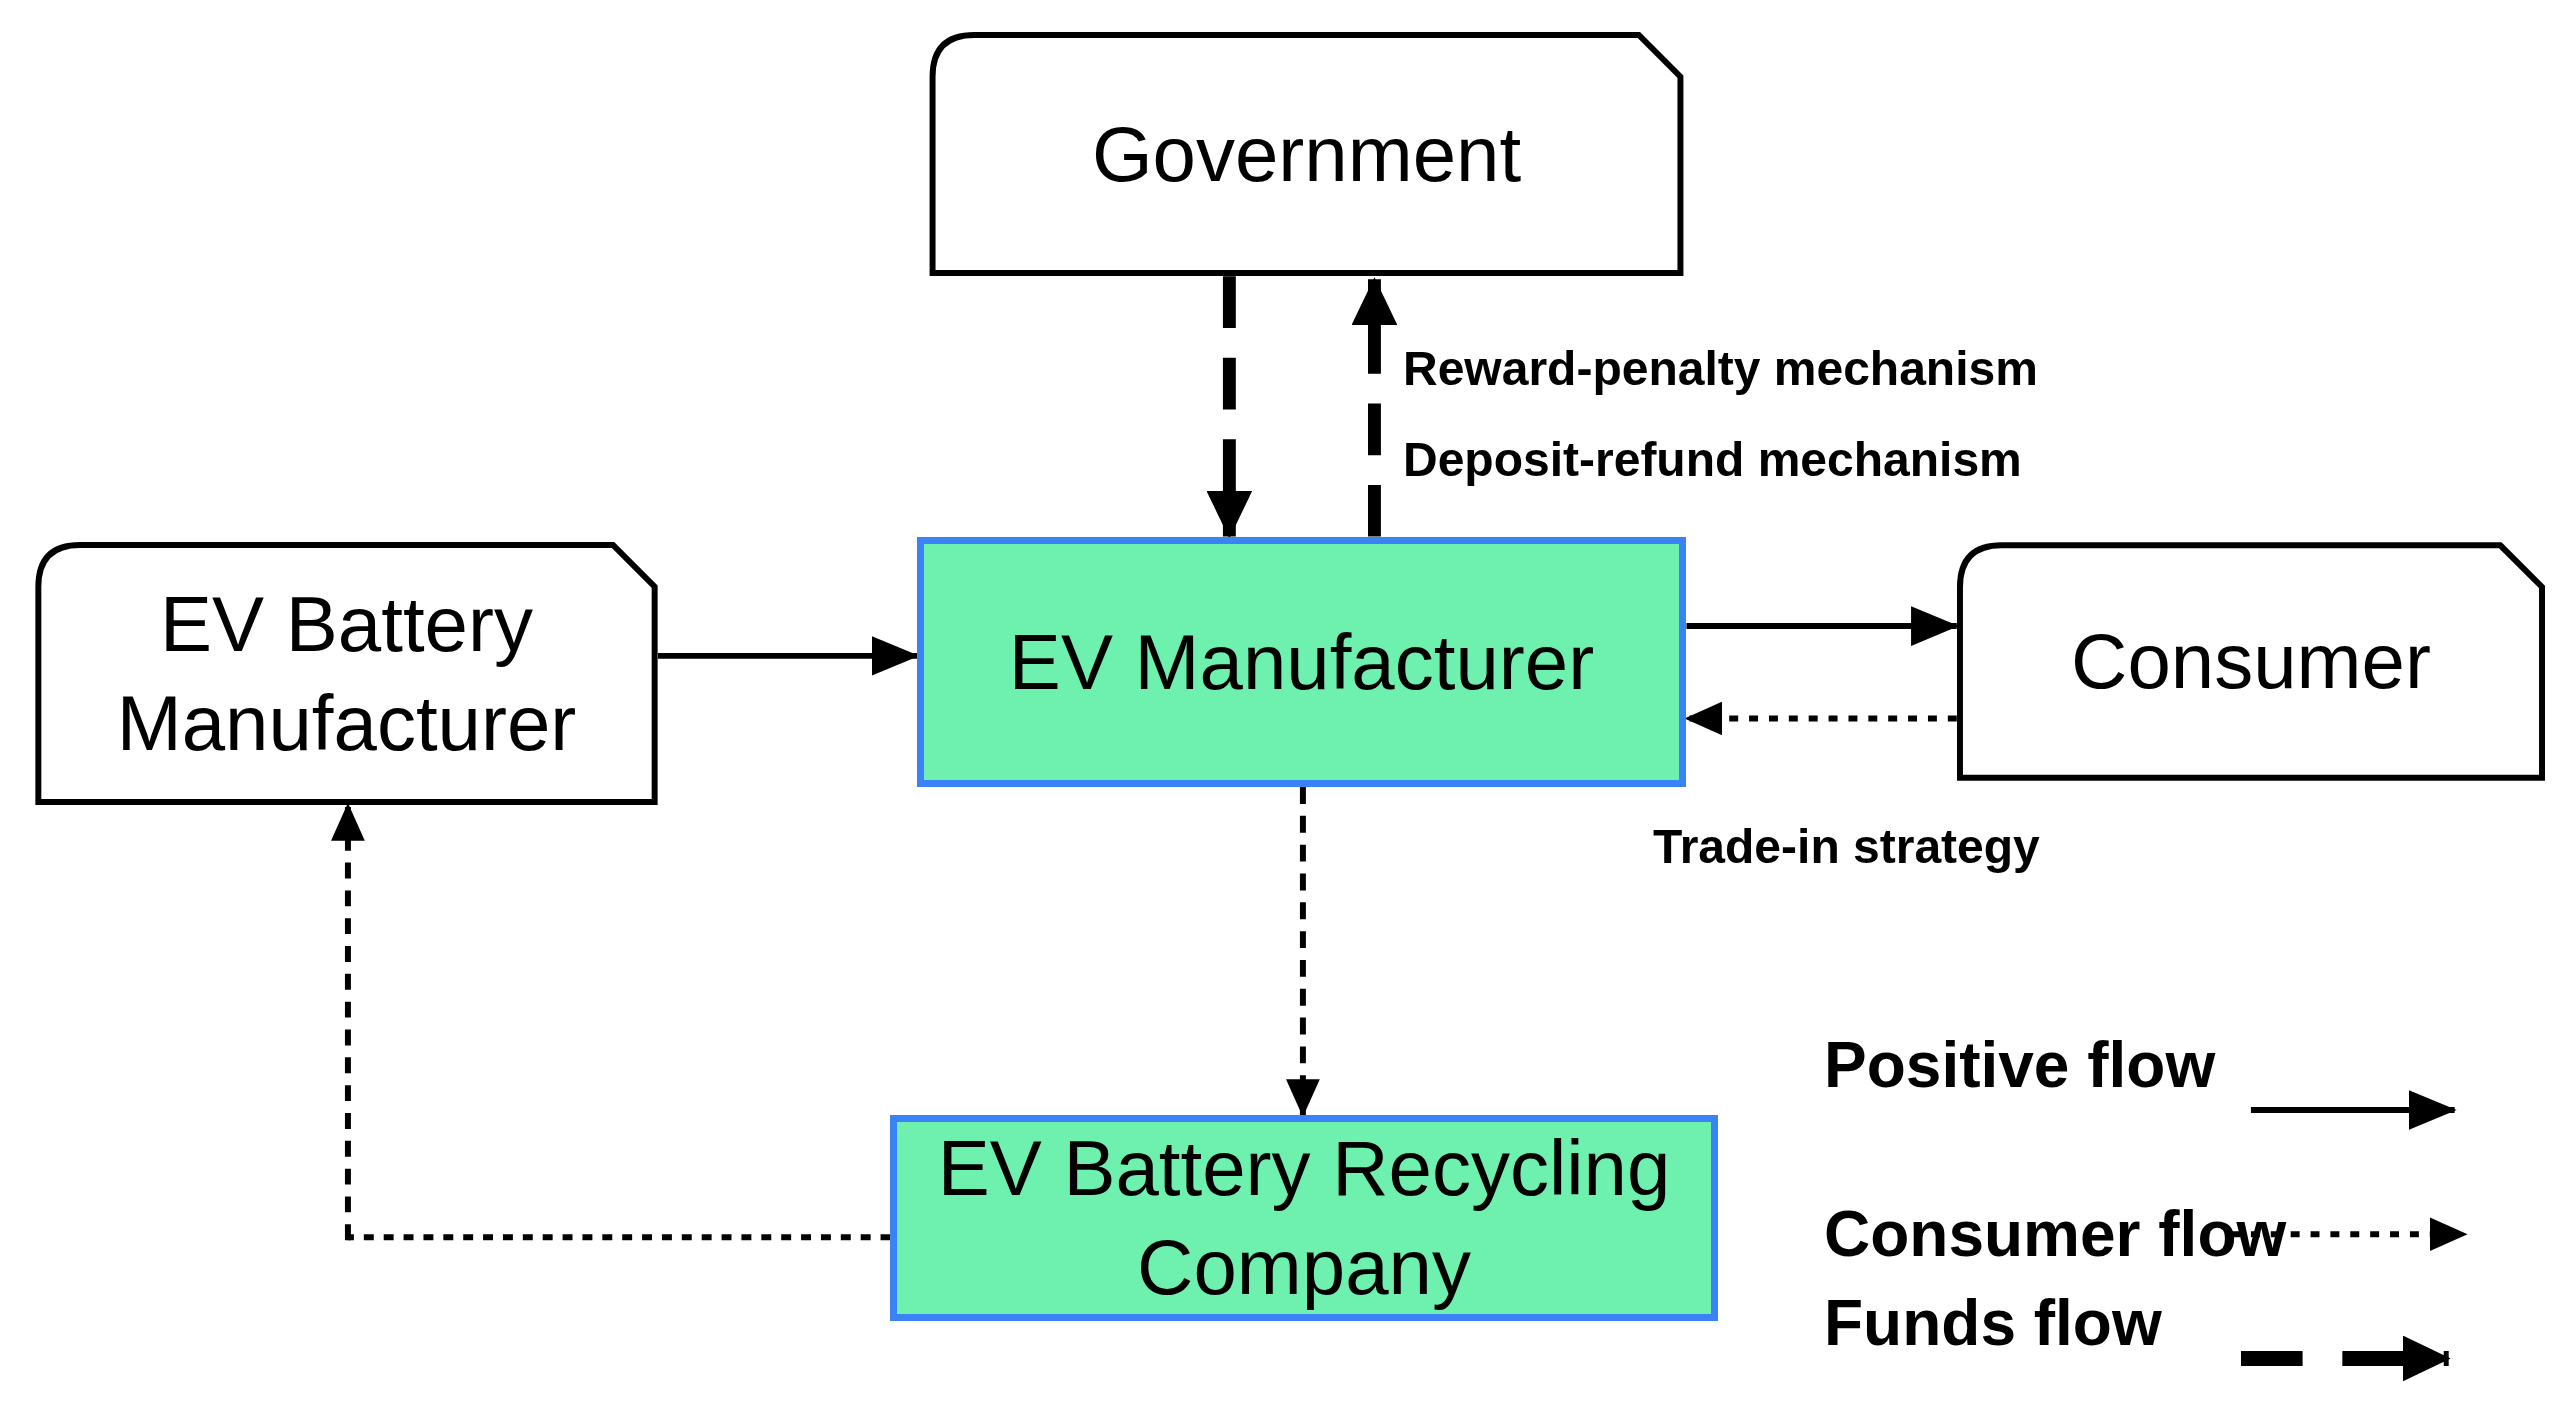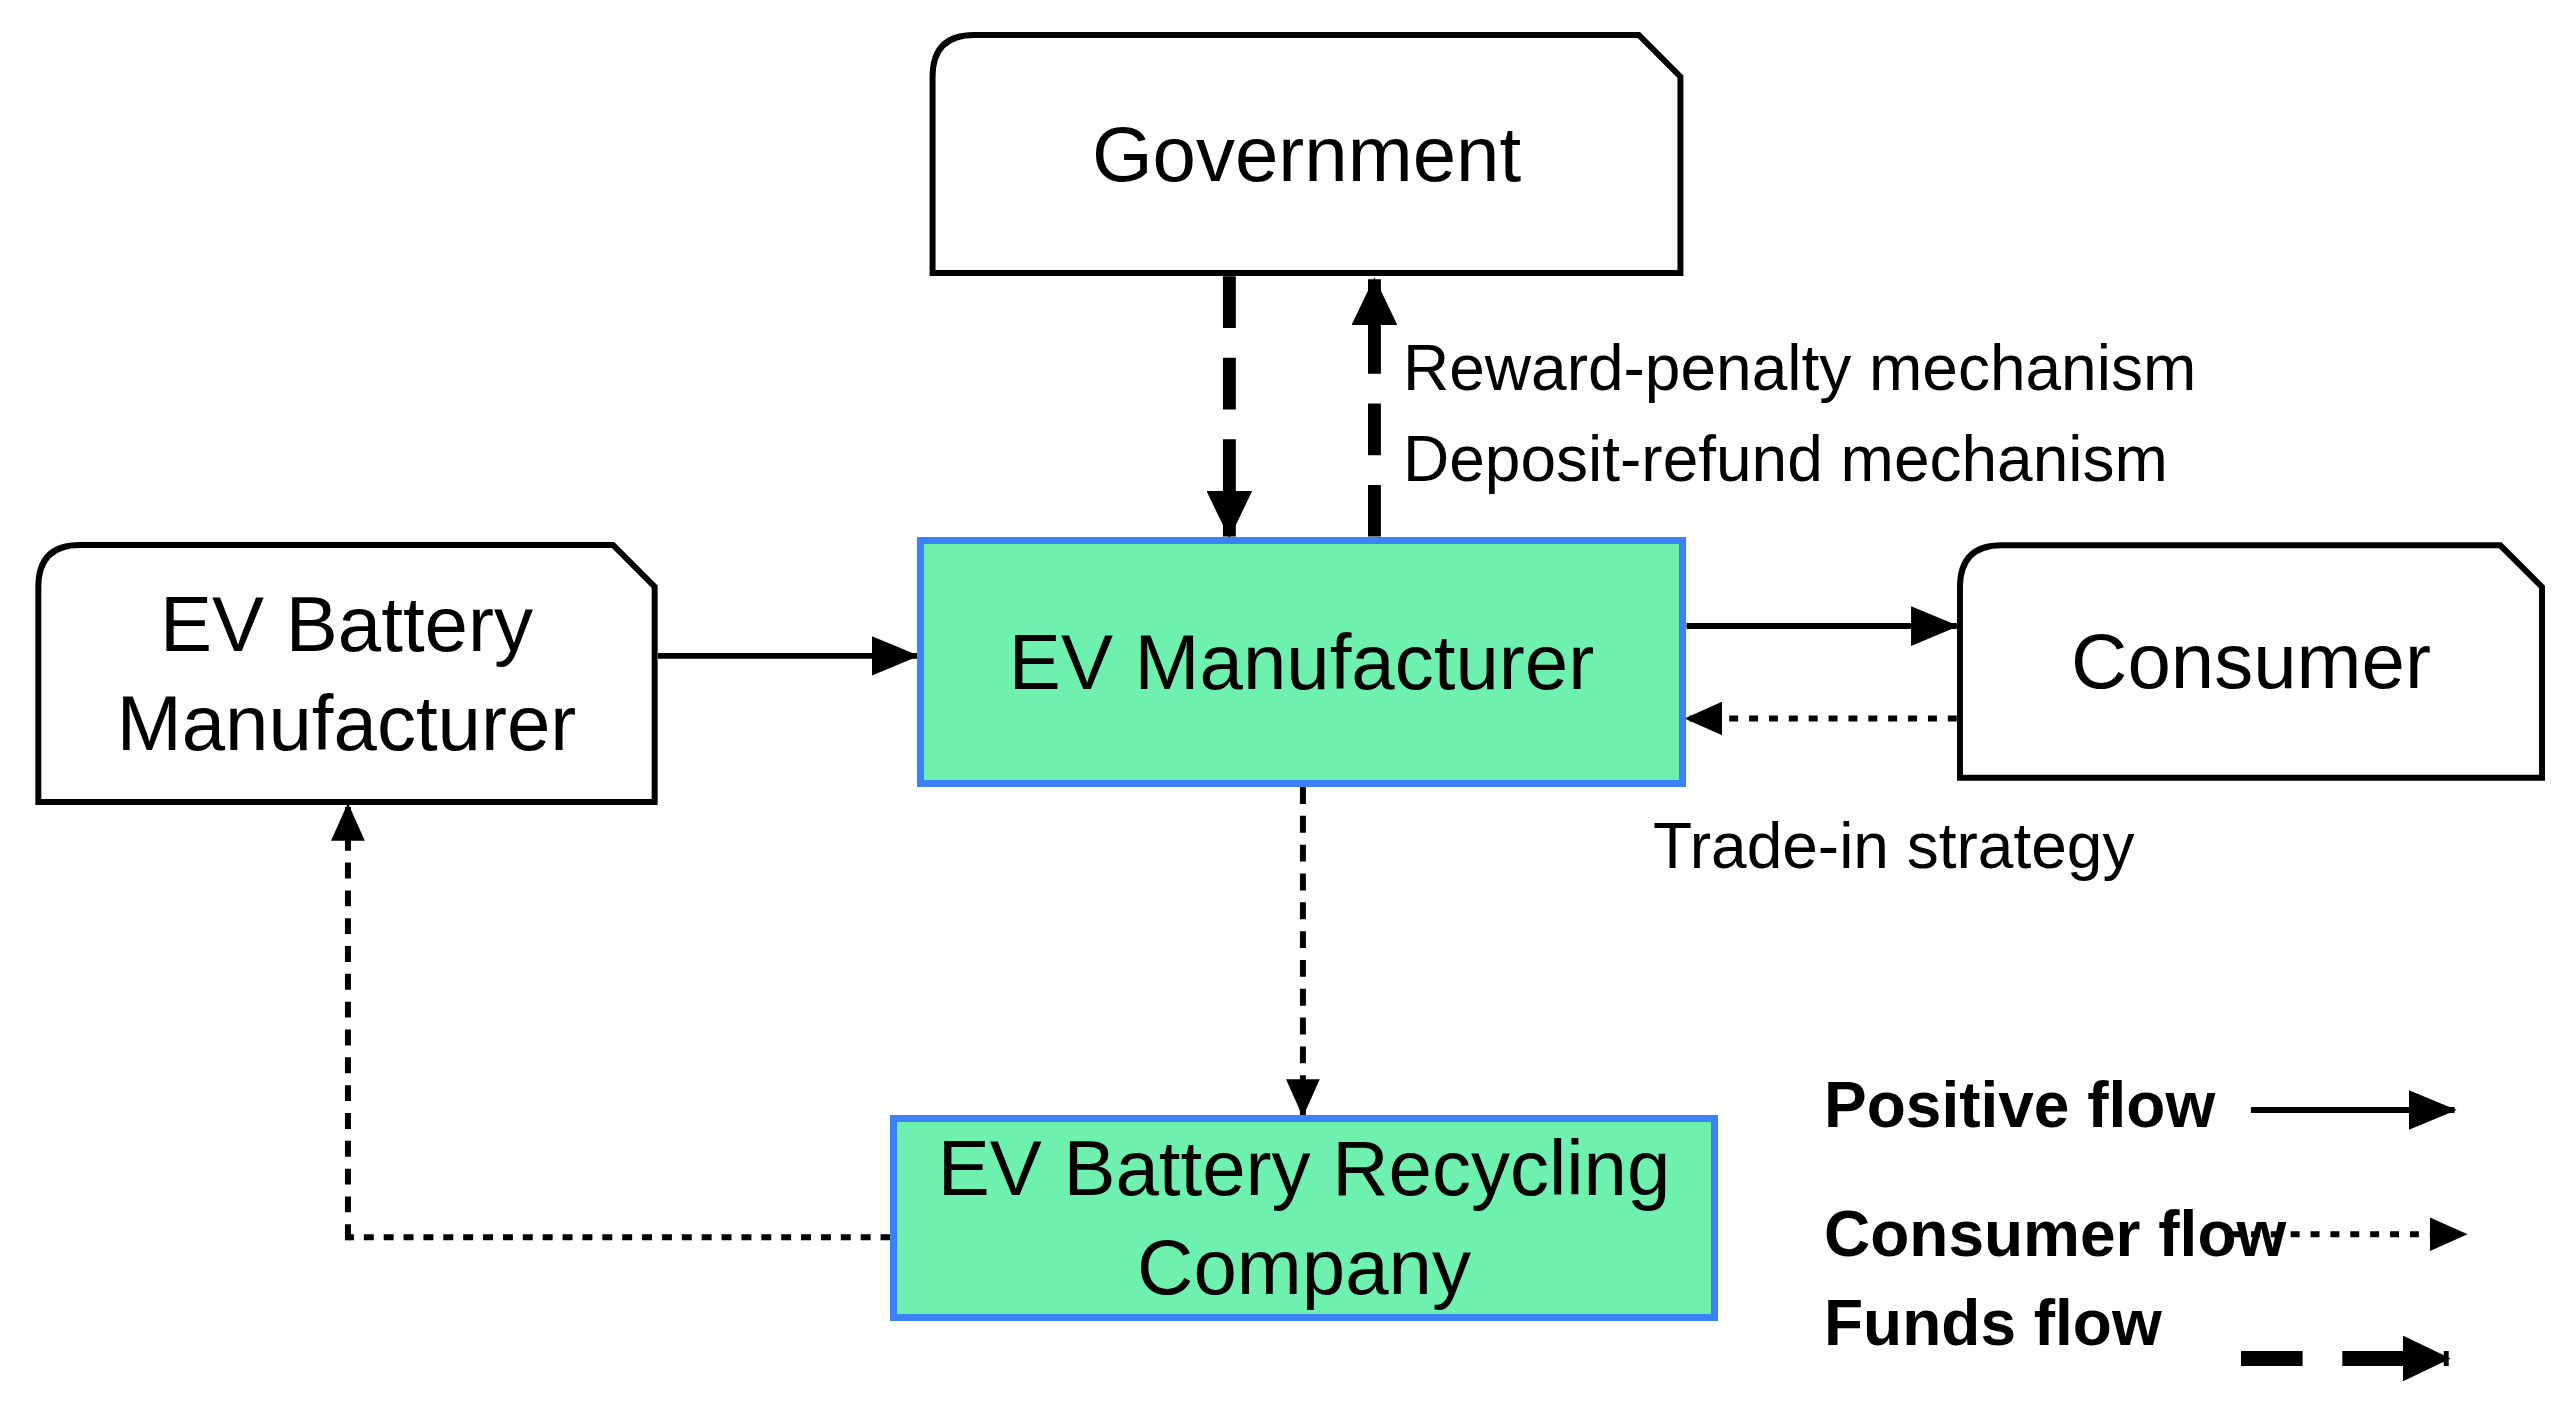--- a/index.html
+++ b/index.html
@@ -26,21 +26,21 @@
   .green-box {
     position: absolute;
     background: #6EF0AF;
     border: 7px solid #3b82f6;
     box-sizing: border-box;
     display: flex; align-items: center; justify-content: center;
   }
   .green-box .box-label { position: static; }
   .annotation {
     position: absolute;
-    font-size: 64px; font-weight: normal; line-height: 91px;
+    font-size: 48px; font-weight: bold; line-height: 91px;
     white-space: pre-line;
   }
   .legend-label {
     position: absolute;
     font-size: 64px; font-weight: bold; line-height: 91px;
     white-space: nowrap;
   }
 </style>
 </head>
 <body>
@@ -109,18 +109,18 @@
   <div class="green-box" style="left:890px; top:1115px; width:828px; height:206px;">
     <div class="box-label">EV Battery Recycling
 Company</div>
   </div>
 
   <div class="annotation" style="left:1403px; top:323px;">Reward-penalty mechanism
 Deposit-refund mechanism</div>
 
   <div class="annotation" style="left:1653px; top:801px;">Trade-in strategy</div>
 
-  <div class="legend-label" style="left:1824px; top:1060px;">Positive flow</div>
+  <div class="legend-label" style="left:1824px; top:1020px;">Positive flow</div>
   <div class="legend-label" style="left:1824px; top:1189px;">Consumer flow</div>
   <div class="legend-label" style="left:1824px; top:1278px;">Funds flow</div>
 
 </div>
 
 
 </body></html>

